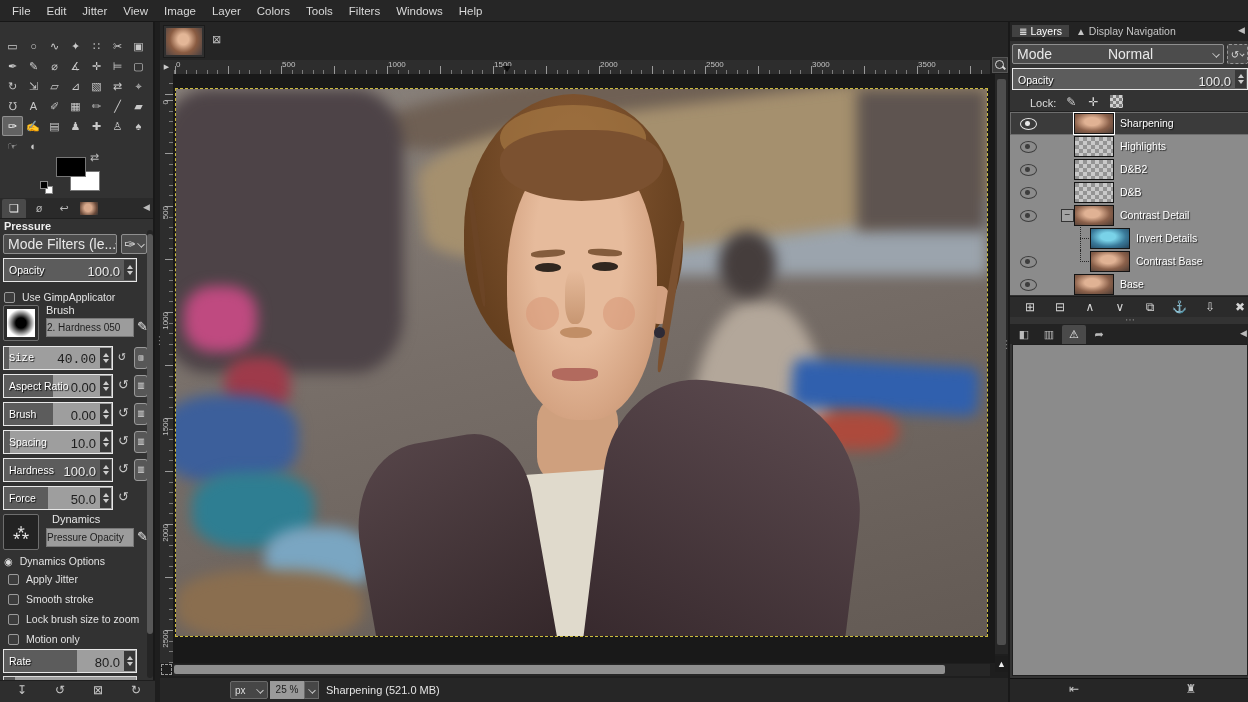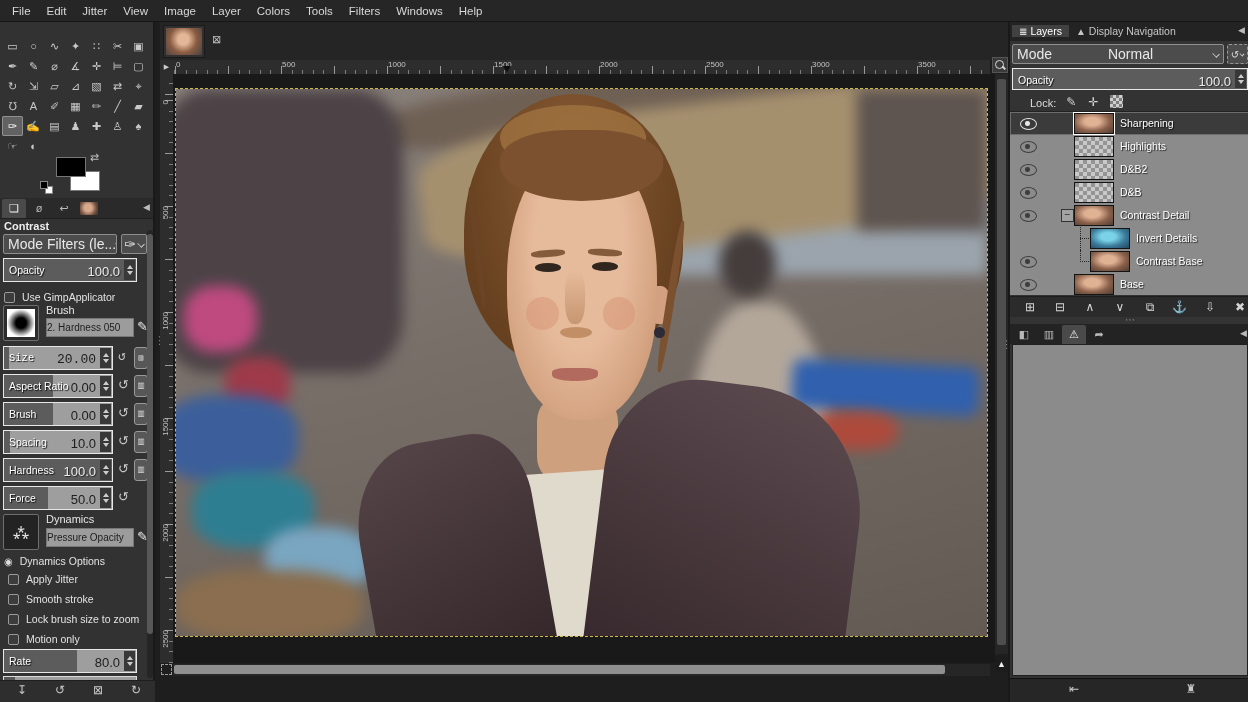--- a/index.html
+++ b/index.html
@@ -58,21 +58,21 @@
 .namefield{position:absolute;height:19px;background:#9c9c9c;color:#1e1e1e;font-size:10px;line-height:18px;border:1px solid #777;overflow:hidden;white-space:nowrap}
 #brushname{left:46px;top:98px;width:88px}
 .editbtn{position:absolute;color:#e8e8e8;font-size:13px;font-style:normal}
 #brushedit{left:137px;top:99px}
 #toSliders{position:absolute;left:3px;top:126px;width:143px}
 .srow{position:absolute;left:0;width:143px;height:24px}
 .srow .sbody{left:0;top:0;width:110px}
 .sreset{position:absolute;left:115px;top:4px;color:#c5c5c5;font-size:13px;line-height:14px}
 .stab{position:absolute;left:131px;top:1px;width:14px;height:22px;background:#575757;border:1px solid #9a9a9a;border-radius:3px;color:#ddd;font-size:8px;text-align:center;line-height:20px;font-style:normal}
 #dynthumb{position:absolute;left:3px;top:294px;width:36px;height:36px;background:#232323;border:1px solid #6e6e6e;border-radius:2px;color:#e8e8e8;text-align:center;line-height:34px;font-size:14px}
-#dynlabel{position:absolute;left:46px;top:293px;color:#e5e5e5}
+#dynlabel{position:absolute;left:52px;top:293px;color:#e5e5e5}
 #dynname{left:46px;top:308px;width:88px}
 #dynedit{left:137px;top:309px}
 #toExp{top:333px}
 #toExp .exg{color:#ddd;font-size:10px}
 #toChecks{position:absolute;left:4px;top:351px;width:143px}
 #toscroll{position:absolute;left:147px;top:208px;width:6px;height:448px;background:#252525;border-radius:3px}
 #toscroll i{position:absolute;left:0;top:4px;width:6px;height:400px;background:#575757;border-radius:3px}
 #tofooter{position:absolute;left:0;top:658px;width:155px;height:22px;background:#2e2e2e;border-top:1px solid #1e1e1e}
 .fbtn{position:absolute;top:2px;width:20px;text-align:center;color:#c8c8c8;font-size:12px}
 #lhandle{position:absolute;left:154px;top:338px;color:#7e7e7e;font-size:11px;letter-spacing:0;line-height:5px;width:4px}
@@ -196,21 +196,21 @@
     <div id="todock">
       <span>
         
       <span class="dtab sel" style="left: 2px;"><i class="dtg">❏</i></span><span class="dtab" style="left: 27px;"><i class="dtg">ø</i></span><span class="dtab" style="left: 52px;"><i class="dtg">↩</i></span><span class="dtab imgtab" style="left: 77px;">
             <i class="dtg"></i>
           </span></span>
       <span class="collapse">◀</span>
     </div>
 
     <div id="toptions">
-      <div id="totitle">Contrast</div>
+      <div id="totitle">Pressure</div>
 
       <div id="tomode" class="combo">
         <span>Mode</span>&nbsp;<span>Filters (le...</span>
         <i class="chev"></i>
       </div>
       <div id="topaint" class="combo">
         <span>✑</span>
         <i class="chev"></i>
       </div>
 
@@ -235,21 +235,21 @@
       <div id="brushlabel">Brush</div>
       <div id="brushname" class="namefield">2. Hardness 050</div>
       <i id="brushedit" class="editbtn">✎</i>
 
       <div id="toSliders">
 
       <div class="srow" style="top: 0px; font-family: Liberation Mono, monospace;">
             <div class="sbody">
               <div class="sfill" style="width: 5%;"></div>
               <span class="slab">Size</span>
-              <span class="sval">20.00</span>
+              <span class="sval">40.00</span>
               <span class="sspin">
                 <i class="spup"></i>
                 <i class="spdn"></i>
               </span>
             </div>
             <span class="sreset">↺</span>
             <i class="stab">▥</i>
           </div>
           <div class="srow" style="top: 28px;">
             <div class="sbody">
@@ -447,20 +447,31 @@
 
   <div id="vscroll">
       <i></i>
     </div>
   <div id="navbtn">▲</div>
   <div id="hscroll">
       <i></i>
     </div>
   <div id="qmask"></div>
 
+  <div id="statusbar">
+    <div id="unitdd">
+      <span>px</span>
+      <i class="chev"></i>
+    </div>
+    <div id="zoomval">25 %</div>
+    <div id="zoomdd">
+        <i class="chev"></i>
+      </div>
+    <div id="statustext">Sharpening (521.0 MB)</div>
+  </div>
 
   <div id="rightpanel">
     <div id="rtabs">
       <span>
         
       <span class="rtab sel"><i>≣</i><span>Layers</span></span><span class="rtab"><i>▲</i><span>Display Navigation</span></span></span>
     </div>
     <span class="collapse" style="top:3px">◀</span>
 
     <div id="rmode" class="combo">

